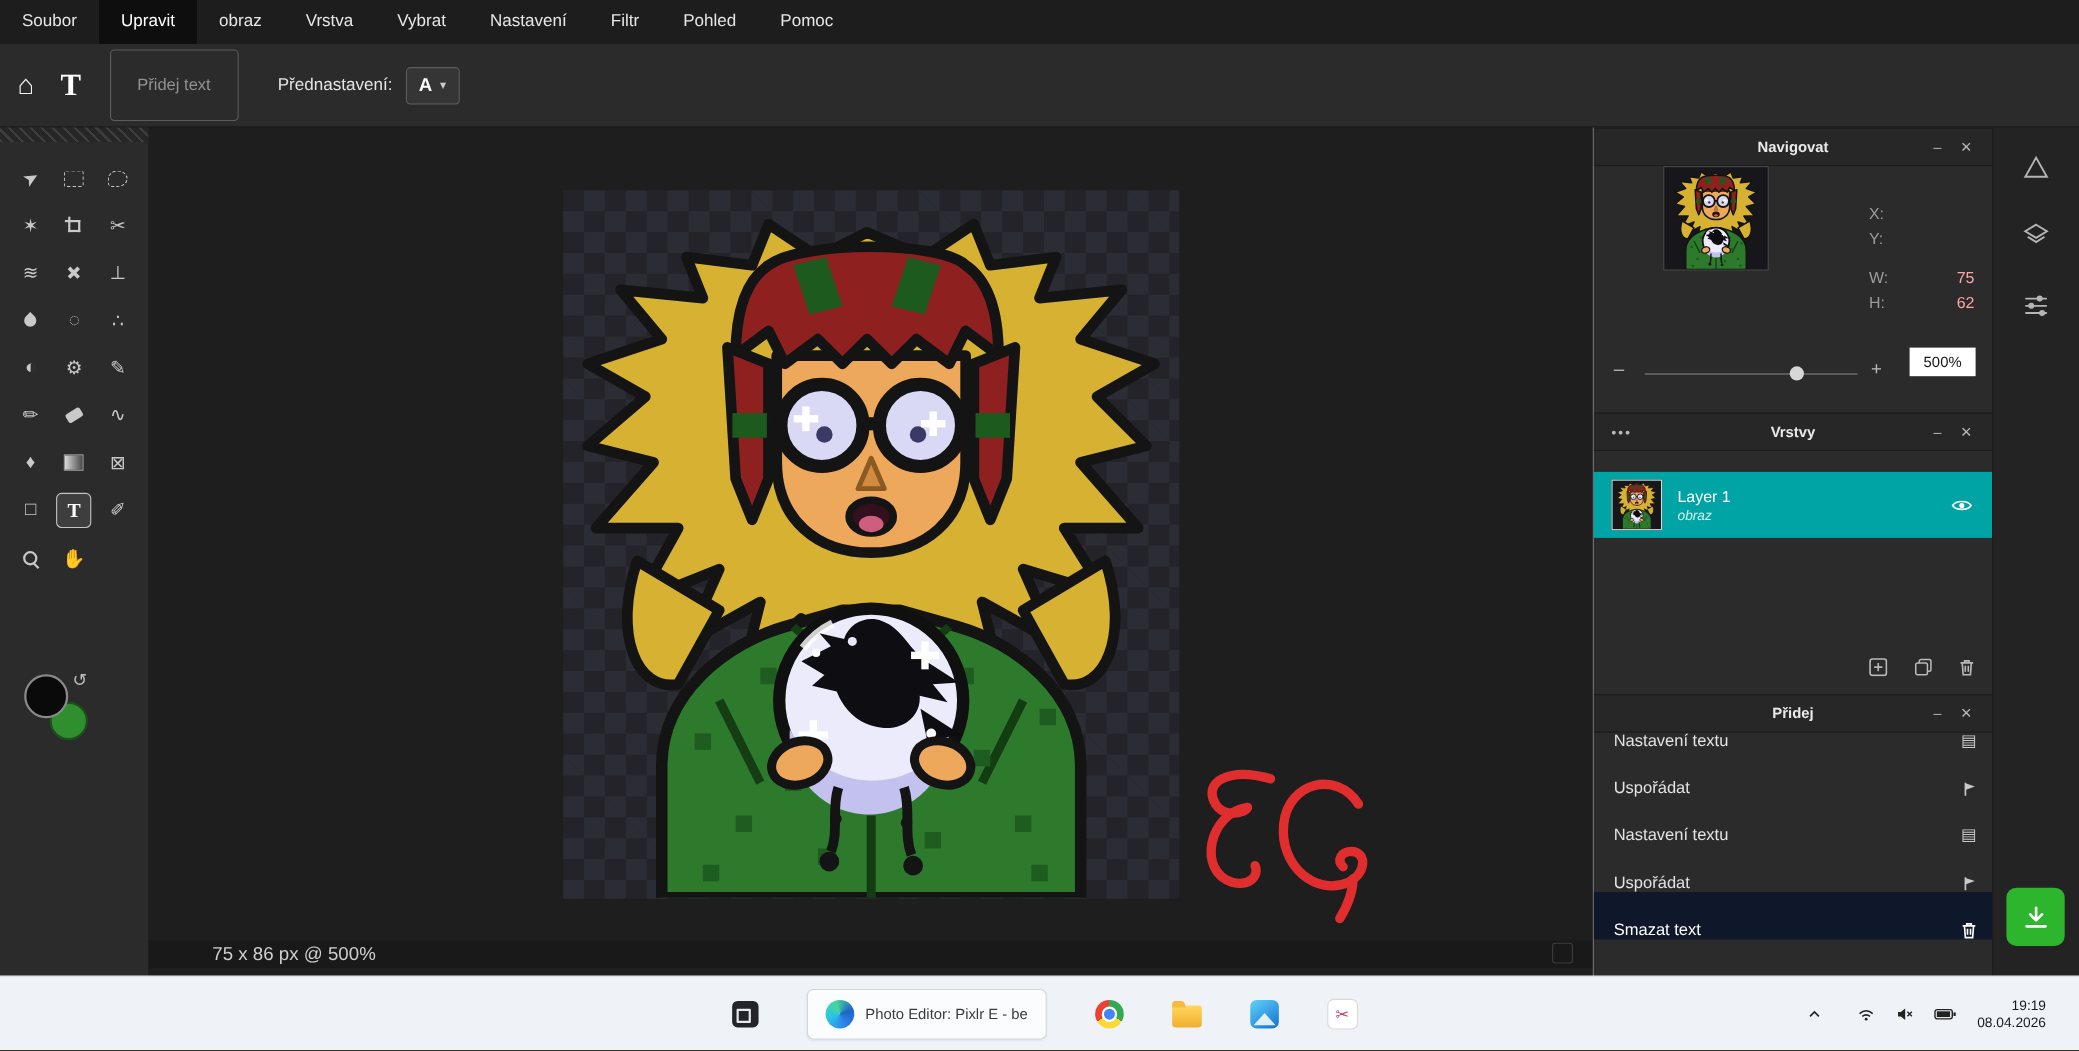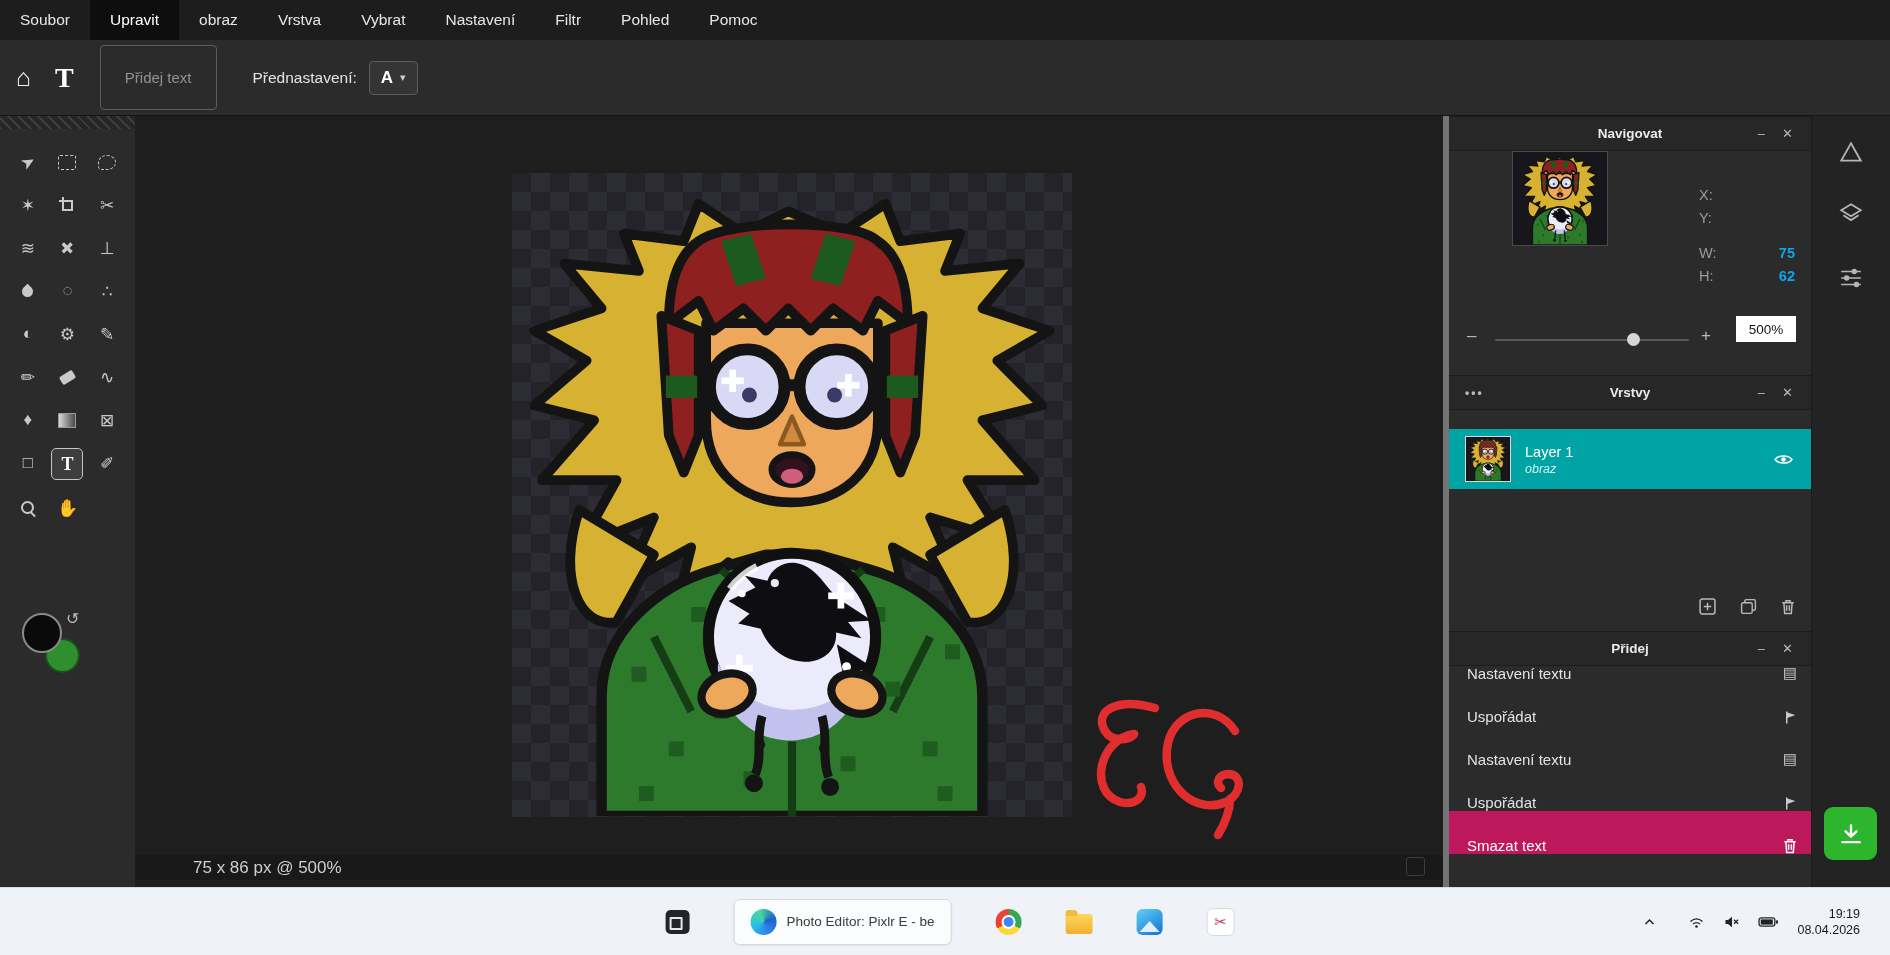--- a/index.html
+++ b/index.html
@@ -50,52 +50,52 @@
   .artboard{position:absolute;left:377px;top:57px;width:560px;height:644px;background-color:#232329;
     background-image:linear-gradient(45deg,#2c2c34 25%,transparent 25%,transparent 75%,#2c2c34 75%),
                      linear-gradient(45deg,#2c2c34 25%,transparent 25%,transparent 75%,#2c2c34 75%);
     background-size:38px 38px;background-position:0 0,19px 19px}
   .artboard>svg{position:absolute;inset:0;width:100%;height:100%}
   .annot{position:absolute;left:948px;top:578px;width:210px;height:165px}
   .statusbar{position:absolute;left:0;right:0;bottom:9px;height:25px;background:#191919;display:flex;align-items:center;color:#cfcfcf;font-size:17px;padding-left:58px}
   .status-btn{position:absolute;right:18px;bottom:13px;width:17px;height:17px;border:1.5px solid #3d3d3d;border-radius:3px}
 
   
-  .panels{position:relative;width:362px;flex:none;background:#2b2b2b;border-left:6px solid #737373;font-size:14px;color:#ddd}
+  .panels{position:relative;width:362px;flex:none;background:#2b2b2b;border-left:1px solid #737373;font-size:14px;color:#ddd}
   .panel{position:absolute;left:0;right:0}
   .p-nav{top:0;height:259px}
   .p-layers{top:259px;height:256px}
   .p-history{top:515px;bottom:0}
   .p-head{position:relative;height:33px;background:#272727;border-top:1px solid #1c1c1c;border-bottom:1px solid #1c1c1c;display:flex;align-items:center;justify-content:center;font-size:13.5px;font-weight:bold;color:#eaeaea}
   .p-head .ctrl{position:absolute;top:0;height:100%;display:flex;align-items:center;color:#b9b9b9;font-size:13px;font-weight:normal;cursor:pointer}
   .ctrl.min{right:46px}.ctrl.cls{right:18px}
   .p-head .menu3{position:absolute;left:16px;color:#b9b9b9;letter-spacing:2px;font-size:12px;font-weight:bold;cursor:pointer}
 
   .nav-thumb{position:absolute;left:63px;top:35px;width:94px;height:93px;background:#17171b;border:1px solid #4a4a4a}
   .nav-thumb svg{width:100%;height:100%}
   .nav-row{position:absolute;left:250px;width:96px;display:flex;justify-content:space-between;font-size:14.5px;color:#9b9b9b}
-  .nav-row b{font-weight:bold;color:#0ea5e9}
+  .nav-row b{font-weight:normal;color:#fca5a5}
   .zoom-minus{position:absolute;left:18px;top:210px;color:#bbb;font-size:17px;cursor:pointer}
   .zoom-track{position:absolute;left:46px;top:223px;width:194px;height:2px;background:#5a5a5a;border-radius:2px}
   .zoom-knob{position:absolute;left:68%;top:-6px;width:13px;height:13px;border-radius:50%;background:#d6d6d6}
   .zoom-plus{position:absolute;left:252px;top:210px;color:#bbb;font-size:17px;cursor:pointer}
   .zoom-value{position:absolute;left:287px;top:200px;width:60px;height:26px;background:#fff;border-radius:0;color:#141414;font-size:13.5px;display:flex;align-items:center;justify-content:center}
 
   .layer-row{position:absolute;left:0;right:0;top:54px;height:60px;background:#00a4a4;display:flex;align-items:center;padding-left:16px;color:#fff;cursor:pointer}
   .layer-thumb{width:44px;height:44px;background:#17171b;border:1px solid #d8d8d8;margin-right:14px;flex:none}
   .layer-thumb svg{width:100%;height:100%}
   .layer-name{font-size:14.5px;line-height:19px}
   .layer-type{font-size:12.5px;font-style:italic;color:#d2f0ef}
   .layer-eye{position:absolute;right:18px;display:flex;cursor:pointer}
   .layer-actions{position:absolute;right:16px;bottom:16px;display:flex;gap:24px;color:#b9b9b9;align-items:center}
   .layer-actions span{cursor:pointer;display:flex}
 
   .h-row{position:absolute;left:0;right:0;height:43px;display:flex;align-items:flex-end;padding-left:18px;font-size:15px;color:#e3e3e3;cursor:pointer;box-sizing:border-box}
   .h-row .h-ic{position:absolute;right:14px;color:#c9c9c9;font-size:15px;display:flex}
-  .h-row.active{background:#be185d;color:#fff}
+  .h-row.active{background:#0f172a;color:#fff}
   .h-row.active .h-ic{color:#fff}
   .h-clip{position:absolute;left:0;right:0;top:33px;height:18px;overflow:hidden}
   .h-clip .h-row{position:relative;top:-25px}
 
   
   .rail{position:relative;width:78px;flex:none;background:#232323;border-left:1px solid #1a1a1a}
   .ric{position:absolute;left:50%;transform:translateX(-50%);color:#b5b5b5;cursor:pointer;display:flex}
   .ric1{top:24px}.ric2{top:85px}.ric3{top:150px}
   .download{position:absolute;left:12px;top:691px;width:53px;height:53px;border-radius:9px;background:#2eb52e;display:flex;align-items:center;justify-content:center;cursor:pointer}
 

